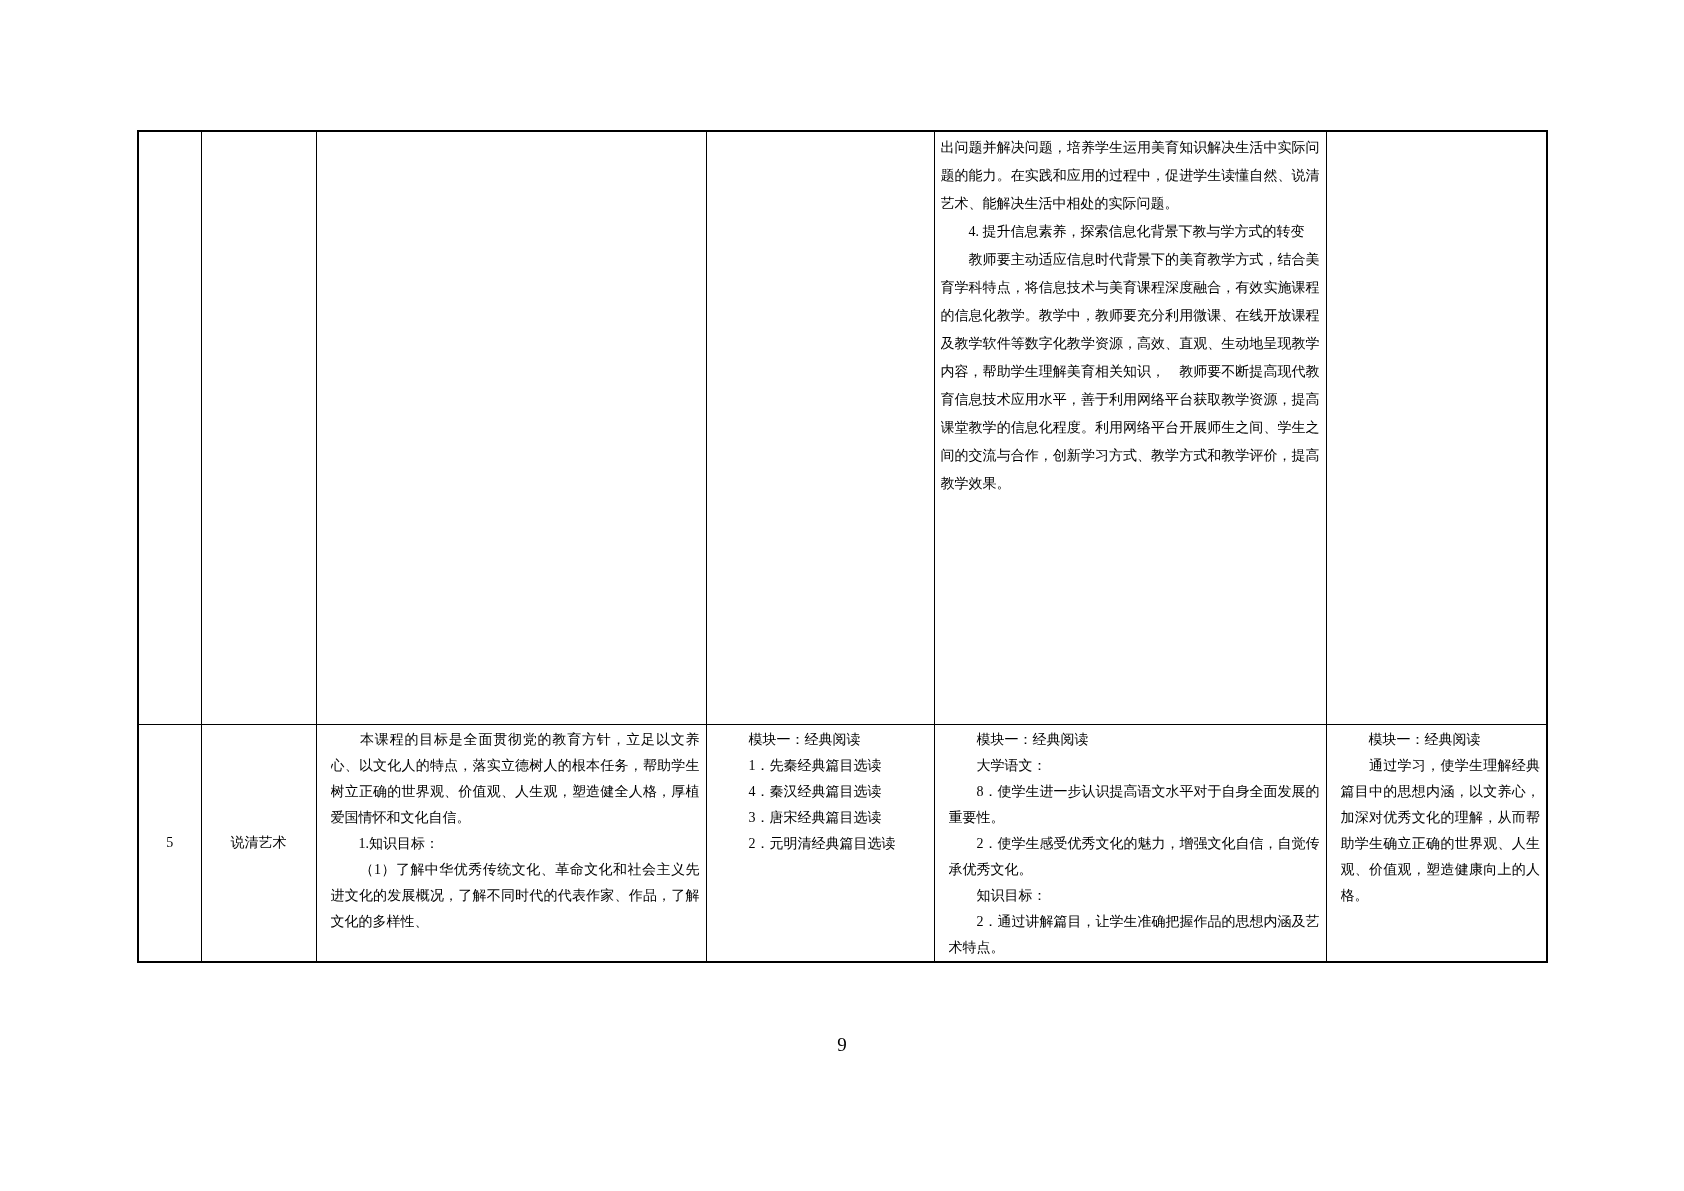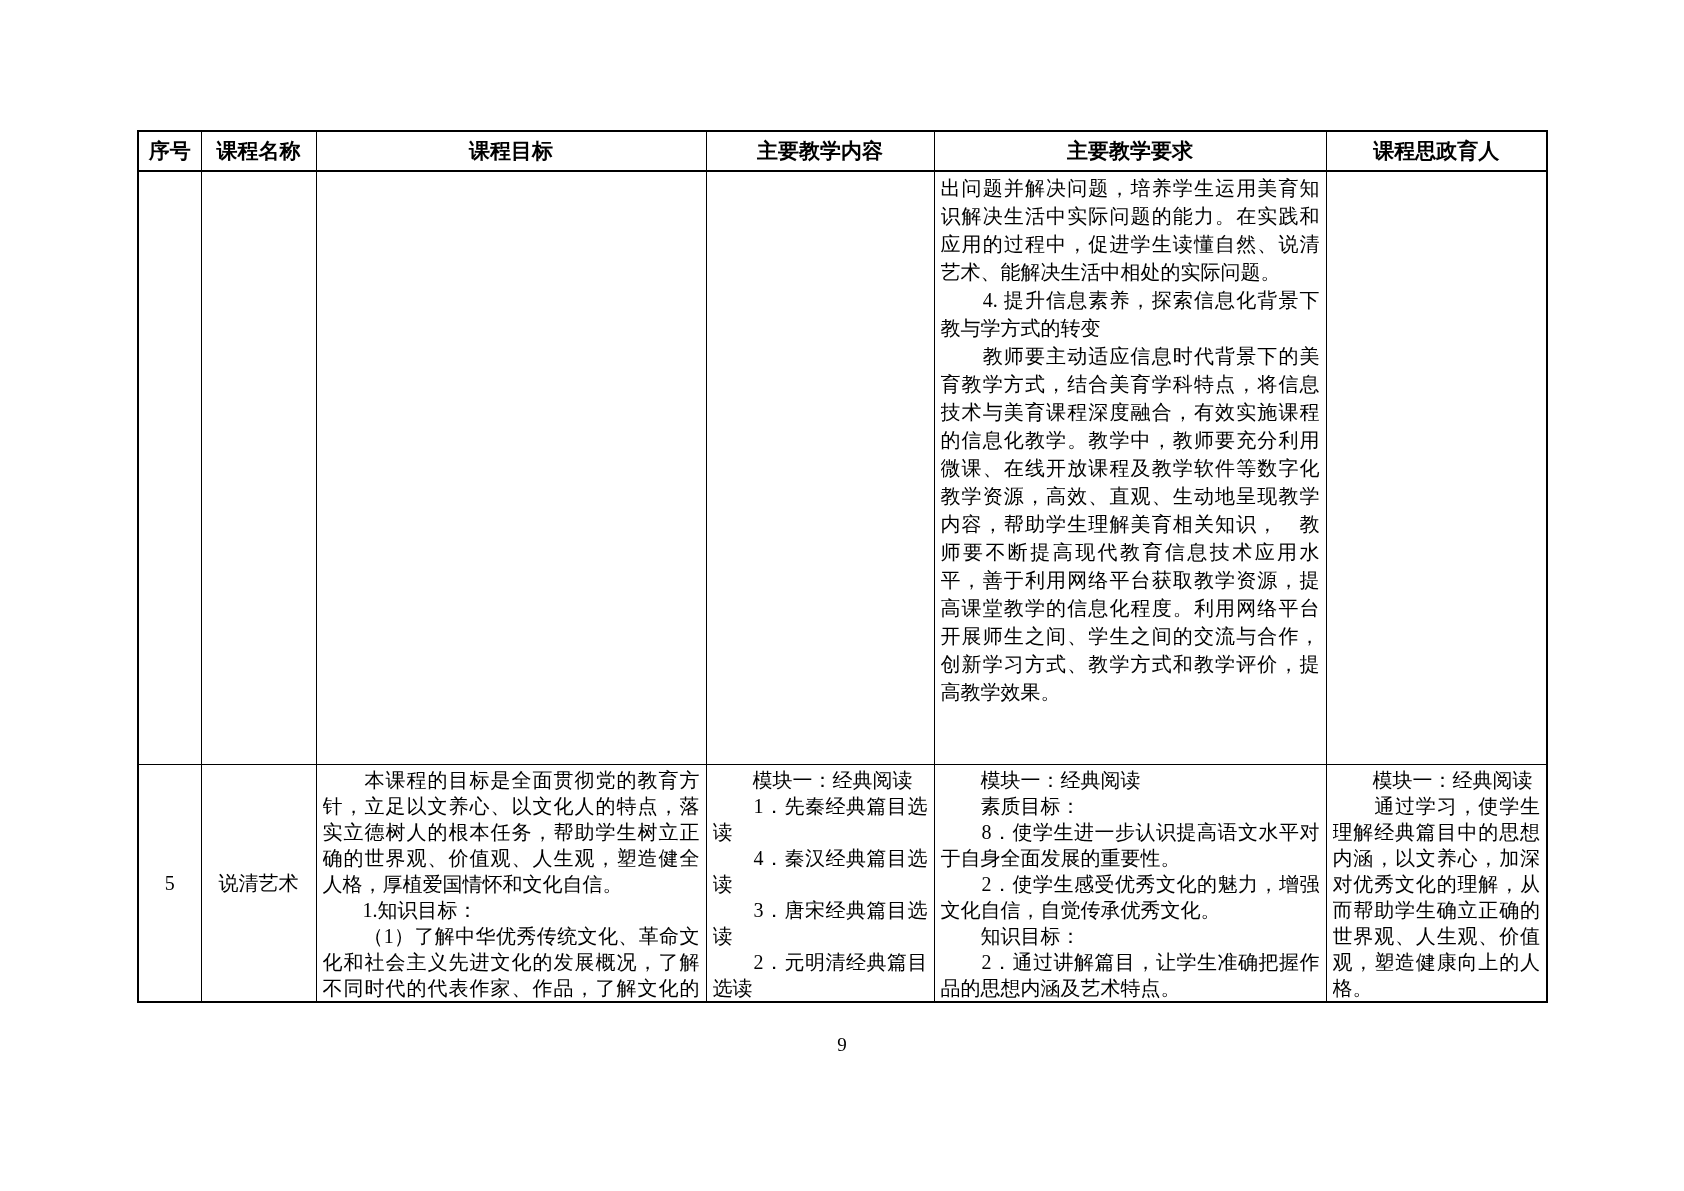--- a/index.html
+++ b/index.html
@@ -23,39 +23,39 @@
     width: 1409px;
     border-collapse: collapse;
     table-layout: fixed;
     border: 2px solid #000000;
   }
   .doc-table th,
   .doc-table td {
     border: 1px solid #000000;
     padding: 2px 6px;
     vertical-align: top;
-    font-size: 20px;
+    font-size: 14px;
     color: #000000;
     box-sizing: border-box;
   }
   .doc-table th {
     font-weight: bold;
     text-align: center;
     vertical-align: middle;
     font-size: 21px;
     height: 40px;
     padding: 2px 2px;
     border-bottom: 2px solid #000000;
     border-top: 2px solid #000000;
   }
   .row-cont td { line-height: 28px; }
   .row-5 td   { line-height: 26px; }
   .cellbox { overflow: hidden; }
   .row-cont .cellbox { height: 588px; }
-  .row-5 .cellbox   { height: 232px; }
+  .row-5 .cellbox   { height: 232px; margin-left: 8px; }
   .para {
     margin: 0;
     text-align: justify;
     word-break: break-all;
   }
   td.center-cell {
     text-align: center;
     vertical-align: middle;
   }
   .page-number {
@@ -76,28 +76,20 @@
   <table class="doc-table">
     <colgroup>
       <col style="width:63px">
       <col style="width:115px">
       <col style="width:390px">
       <col style="width:228px">
       <col style="width:392px">
       <col style="width:221px">
     </colgroup>
     <tbody>
-        <tr class="row-header">
-      <th>序号</th>
-      <th>课程名称</th>
-      <th>课程目标</th>
-      <th>主要教学内容</th>
-      <th>主要教学要求</th>
-      <th>课程思政育人</th>
-    </tr>
     <tr class="row-cont">
       <td></td>
       <td></td>
       <td></td>
       <td></td>
       <td>
         <div class="cellbox">
               <p class="para">出问题并解决问题，培养学生运用美育知识解决生活中实际问题的能力。在实践和应用的过程中，促进学生读懂自然、说清艺术、能解决生活中相处的实际问题。</p>
               <p class="para">　　4. 提升信息素养，探索信息化背景下教与学方式的转变</p>
               <p class="para">　　教师要主动适应信息时代背景下的美育教学方式，结合美育学科特点，将信息技术与美育课程深度融合，有效实施课程的信息化教学。教学中，教师要充分利用微课、在线开放课程及教学软件等数字化教学资源，高效、直观、生动地呈现教学内容，帮助学生理解美育相关知识，　教师要不断提高现代教育信息技术应用水平，善于利用网络平台获取教学资源，提高课堂教学的信息化程度。利用网络平台开展师生之间、学生之间的交流与合作，创新学习方式、教学方式和教学评价，提高教学效果。</p>
@@ -120,21 +112,21 @@
               <p class="para">　　模块一：经典阅读</p>
               <p class="para">　　1．先秦经典篇目选读</p>
               <p class="para">　　4．秦汉经典篇目选读</p>
               <p class="para">　　3．唐宋经典篇目选读</p>
               <p class="para">　　2．元明清经典篇目选读</p>
             </div>
       </td>
       <td>
         <div class="cellbox">
               <p class="para">　　模块一：经典阅读</p>
-              <p class="para">　　素质目标：</p>
+              <p class="para">　　大学语文：</p>
               <p class="para">　　8．使学生进一步认识提高语文水平对于自身全面发展的重要性。</p>
               <p class="para">　　2．使学生感受优秀文化的魅力，增强文化自信，自觉传承优秀文化。</p>
               <p class="para">　　知识目标：</p>
               <p class="para">　　2．通过讲解篇目，让学生准确把握作品的思想内涵及艺术特点。</p>
             </div>
       </td>
       <td>
         <div class="cellbox">
               <p class="para">　　模块一：经典阅读</p>
               <p class="para">　　通过学习，使学生理解经典篇目中的思想内涵，以文养心，加深对优秀文化的理解，从而帮助学生确立正确的世界观、人生观、价值观，塑造健康向上的人格。</p>

